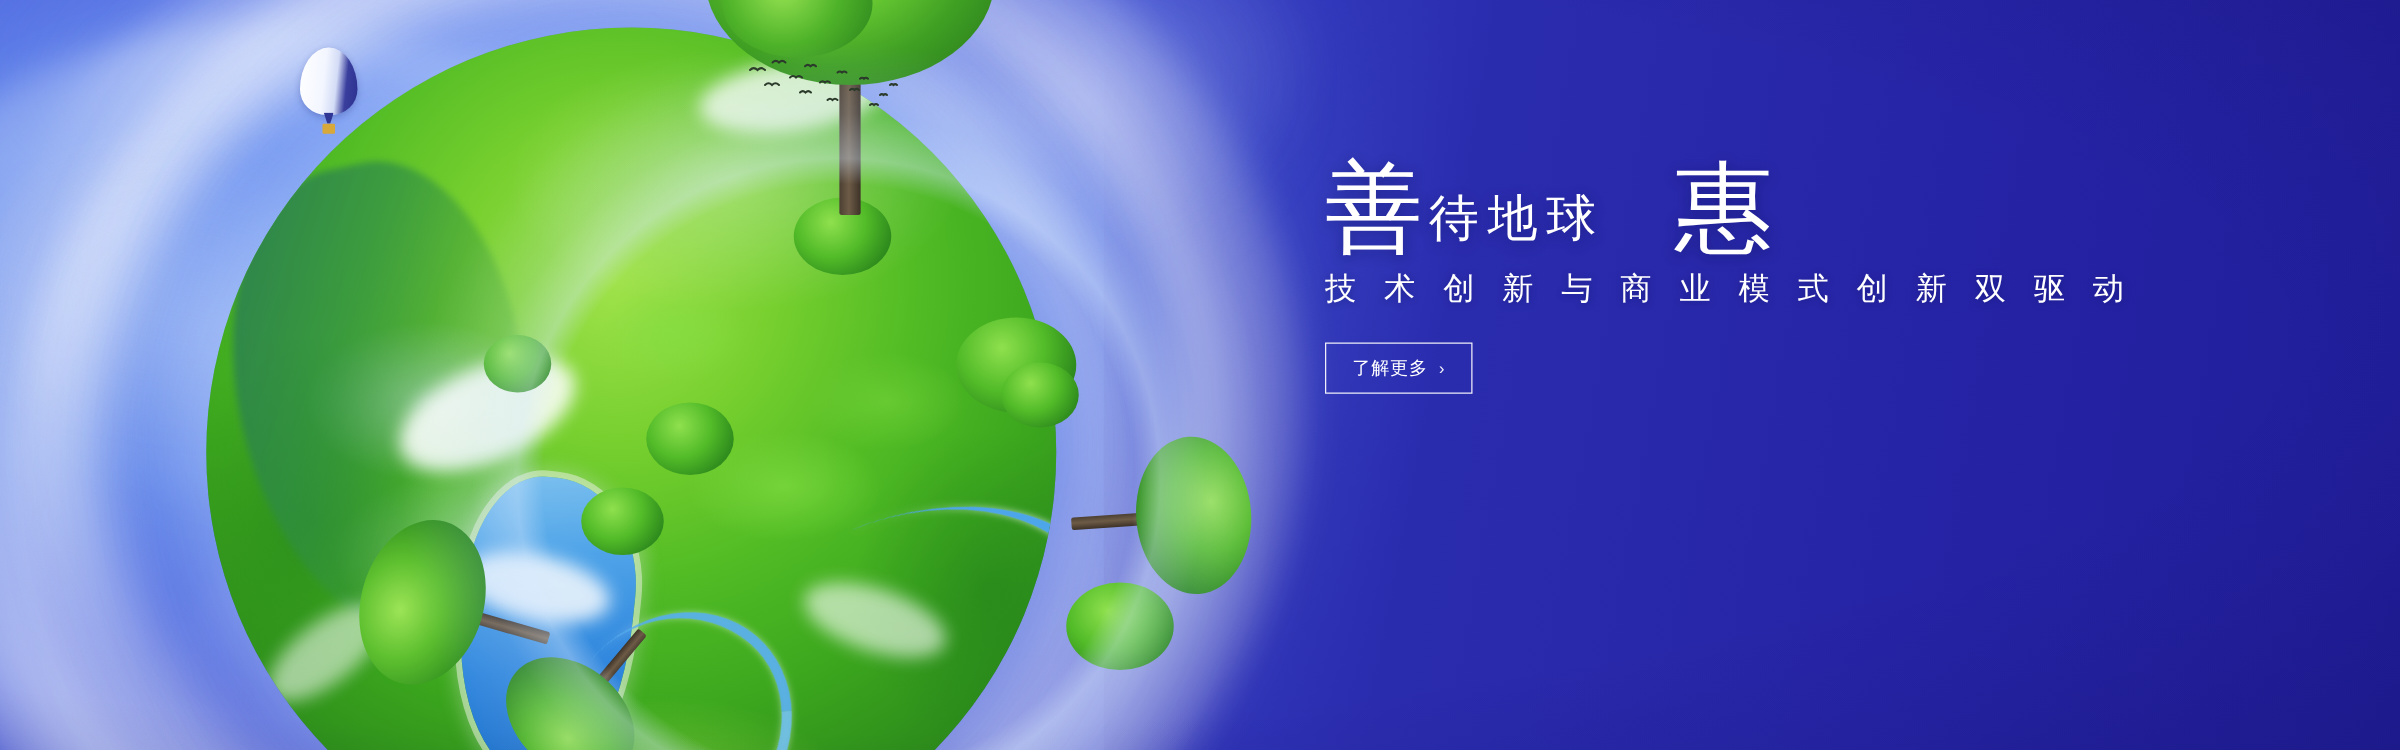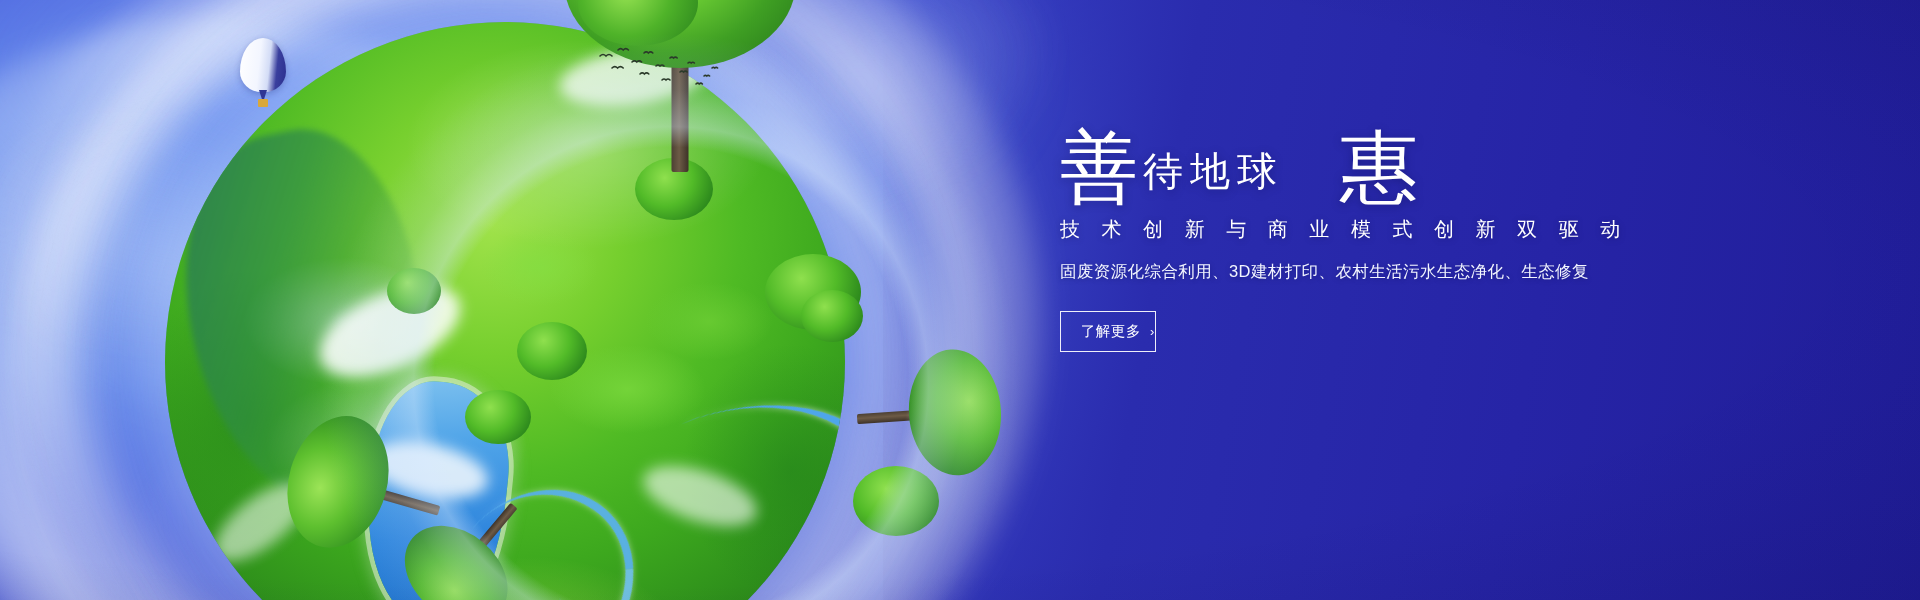--- a/index.html
+++ b/index.html
@@ -215,50 +215,51 @@
     white-space:nowrap;
     text-shadow:0 2px 10px rgba(10,12,70,.38);
     margin-bottom:14px;
   }
   .hl-big{
     font-family:"DejaVu Serif","Liberation Serif",serif;
     font-size:78px; line-height:.92; font-weight:400;
     letter-spacing:1px;
   }
   .hl-small{
-    font-family:Liberation Mono, monospace;
+    font-family:Liberation Sans, sans-serif;
     font-size:40px; line-height:1; font-weight:400;
     letter-spacing:7px;
     padding-bottom:9px; margin-left:4px;
   }
   .hl-gap{ display:inline-block; width:56px; }
 
   .subtitle{
     color:#ffffff;
-    font-size:20px;
+    font-size:25px;
     letter-spacing:8px;
     line-height:1.1;
     white-space:nowrap;
     margin-top:6px;
     text-shadow:0 1px 6px rgba(10,12,70,.35);
+    font-family:Liberation Serif, serif;
   }
   .desc{
     color:#f2f5ff;
     font-size:16.5px;
     letter-spacing:.4px;
     line-height:1.2;
     white-space:nowrap;
     margin-top:22px;
     text-shadow:0 1px 5px rgba(10,12,70,.35);
   }
   .cta{
-    display:inline-flex; align-items:center; justify-content:flex-end;
+    display:inline-flex; align-items:center; justify-content:center;
     gap:9px;
     margin-top:29px;
-    width:96px; height:41px;
+    width:118px; height:41px;
     border:1px solid rgba(255,255,255,.92);
     background:transparent;
     color:#fff;
     font-size:14.5px;
     letter-spacing:.6px;
     cursor:pointer;
     text-decoration:none;
     line-height:1;
   }
   .cta .chev{ font-size:13px; opacity:.95; }
@@ -355,21 +356,20 @@
 
     <div class="headline">
       <span class="hl-big">善</span>
       <span class="hl-small">待地球</span>
       <span class="hl-gap"></span>
       <span class="hl-big">惠</span>
     </div>
 
     <div class="subtitle">技 术 创 新 与 商 业 模 式 创 新 双 驱 动</div>
 
-    <div class="desc">固废资源化综合利用、3D建材打印、农村生活污水生态净化、生态修复</div>
 
     <a class="cta" href="#">
       <span>了解更多</span>
       <span class="chev">›</span>
     </a>
 
   </div>
 
 </div>
 

